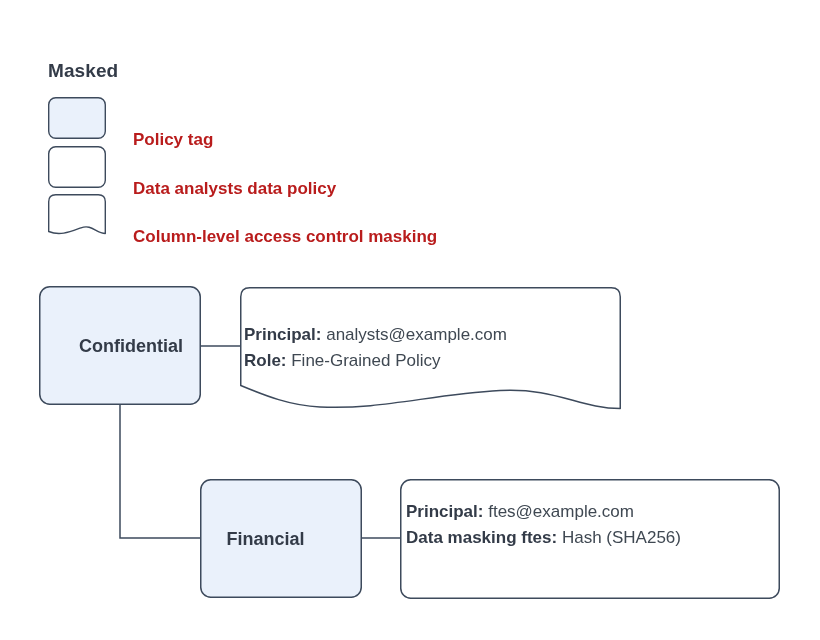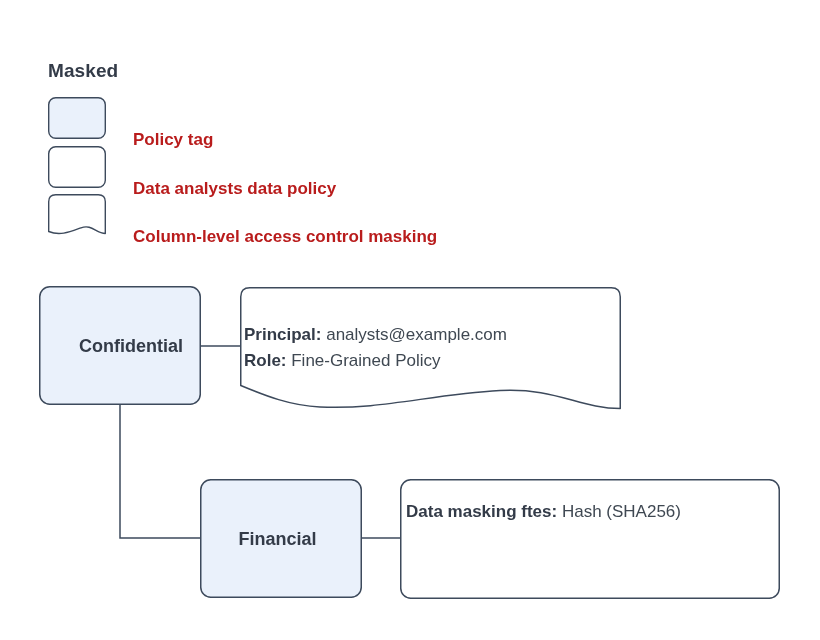--- a/index.html
+++ b/index.html
@@ -145,33 +145,37 @@
              L 611.25 287.75 Q 620.25 287.75 620.25 296.75 L 620.25 408.5
              C 580 408.5 556 387.5 500 390.5
              C 430 394.5 380 410 320 407
              C 290 405.5 266 396 240.75 385.5 Z" fill="#ffffff" stroke="#3d4a5c" stroke-width="1.5" stroke-linejoin="round"></path>
 
     <rect x="400.75" y="479.75" width="378.5" height="118.5" rx="10" ry="10" fill="#ffffff" stroke="#3d4a5c" stroke-width="1.5"></rect>
   </svg>
 
   <div class="node-label" style="left:22px; top:336px; width:142px;margin-left:38px;">Confidential</div>
 
-  <div class="node-label" style="left:200px; top:529px; width:131px;padding-left:12px;">Financial</div>
+  <div class="node-label" style="left:200px; top:529px; width:131px;">Financial</div>
 
   <div class="callout-text" style="left:244px; top:322px;">
     <span class="callout-line">
       <span class="k">Principal:</span>
       <span class="v">analysts@example.com</span>
     </span>
     <span class="callout-line">
       <span class="k">Role:</span>
       <span class="v">Fine-Grained Policy</span>
     </span>
   </div>
 
   <div class="callout-text" style="left:406px; top:499px;">
     <span class="callout-line">
+      <span class="k">Principal:</span>
+      <span class="v">ftes@example.com</span>
+    </span>
+    <span class="callout-line">
       <span class="k">Data masking ftes:</span>
       <span class="v">Hash (SHA256)</span>
     </span>
   </div>
 
 </div>
 
 </body></html>

